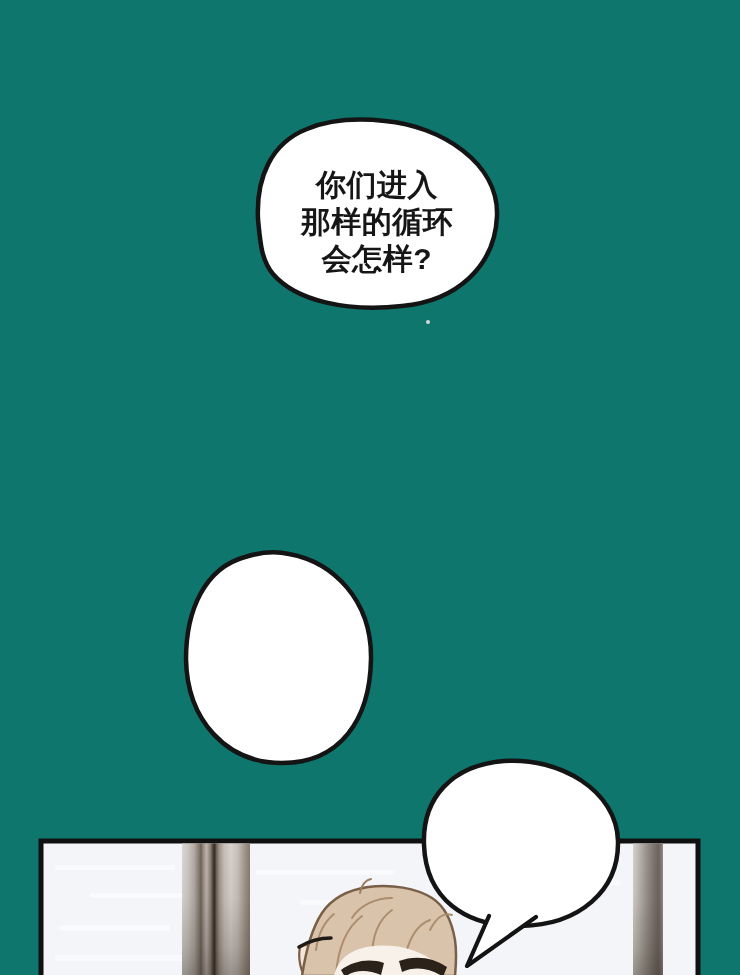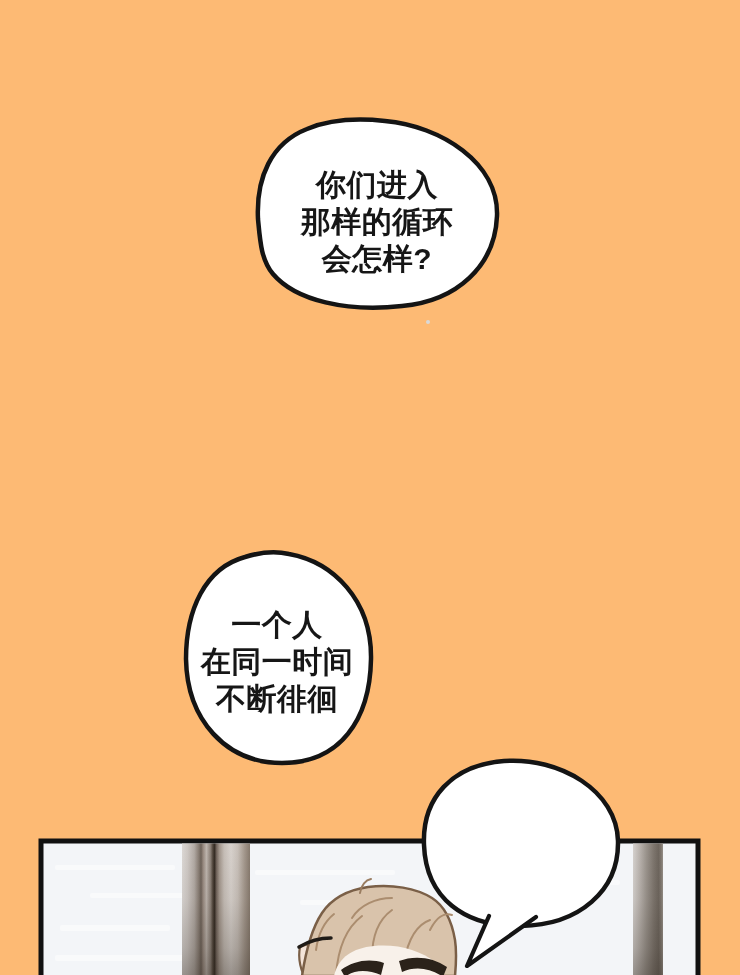--- a/index.html
+++ b/index.html
@@ -1,19 +1,19 @@
 <!DOCTYPE html>
 <html><head>
 <meta charset="utf-8">
 <style>
   html,body{margin:0;padding:0;background:#ffffff;}
   .canvas{
     position:relative;
     width:740px;height:975px;
-    background:#fdba74;
+    background:#0f766e;
     overflow:hidden;
     font-family:"Liberation Sans","DejaVu Sans",sans-serif;
   }
   .art{position:absolute;left:0;top:0;width:740px;height:975px;display:block;}
   .bubble-text{
     position:absolute;
     transform:translateX(-50%);
     text-align:center;
     white-space:pre-line;
     font-size:30px;
@@ -119,17 +119,14 @@
 
     <path d="M 424,845 C 422,798 452,765 504,761 C 560,757 617,791 618,841 C 619,891 579,925 521,926 C 464,927 426,898 424,845 Z" fill="#ffffff" stroke="#141414" stroke-width="4.5"></path>
     <path d="M 489,916 L 467,966 L 536,917" fill="#ffffff" stroke="#141414" stroke-width="4.2" stroke-linecap="round" stroke-linejoin="round"></path>
 
     <circle cx="428" cy="322" r="2" fill="#d9d9d9"></circle>
   </svg>
 
   <div class="bubble-text bt-top">你们进入
 那样的循环
 会怎样?</div>
-  <div class="bubble-text bt-mid">一个人
-在同一时间
-不断徘徊</div>
 
 </div>
 
 </body></html>

